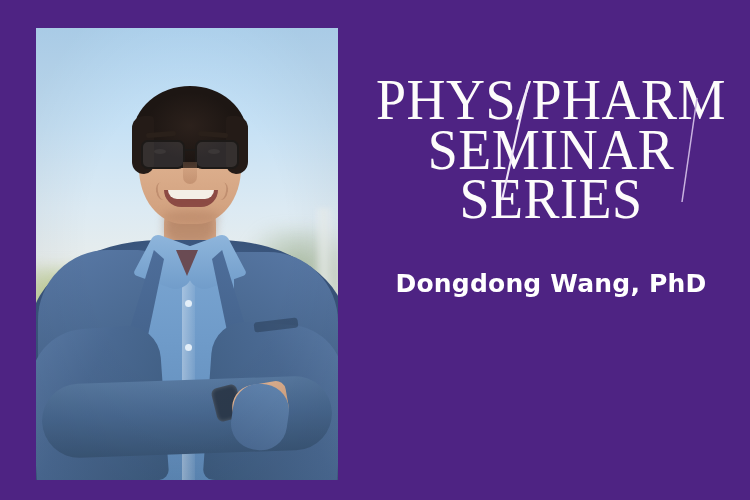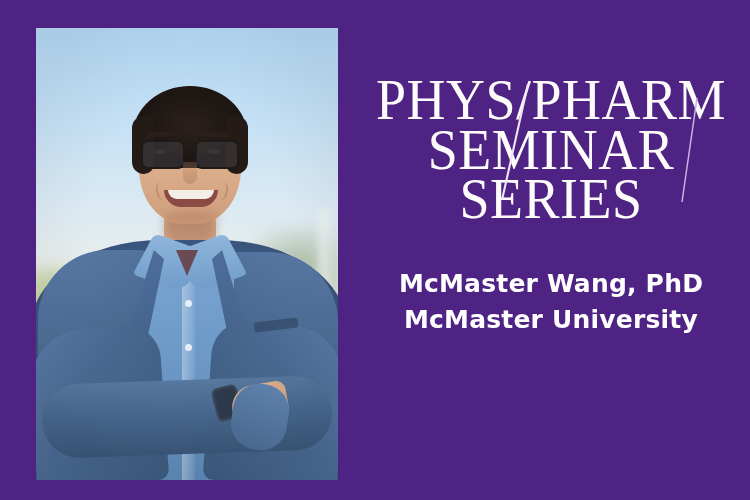--- a/index.html
+++ b/index.html
@@ -504,18 +504,17 @@
       <span class="title-line l2">SEMINAR</span>
       <span class="title-line l3">SERIES</span>
     </div>
 
     <svg class="slash-overlay" viewBox="0 0 398 140">
       <line x1="176" y1="8" x2="150" y2="124" stroke="#efe6f7" stroke-width="2.1"></line>
       <line x1="345" y1="22" x2="330" y2="126" stroke="#c9b3e0" stroke-width="1.5"></line>
     </svg>
 
     <div class="speaker-block">
-      <span class="speaker-line">McMaster Wang, PhD</span>
-      <span class="speaker-line">McMaster University</span>
+      <span class="speaker-line">Dongdong Wang, PhD</span>
     </div>
 
   </div>
 </div>
 
 </body></html>

